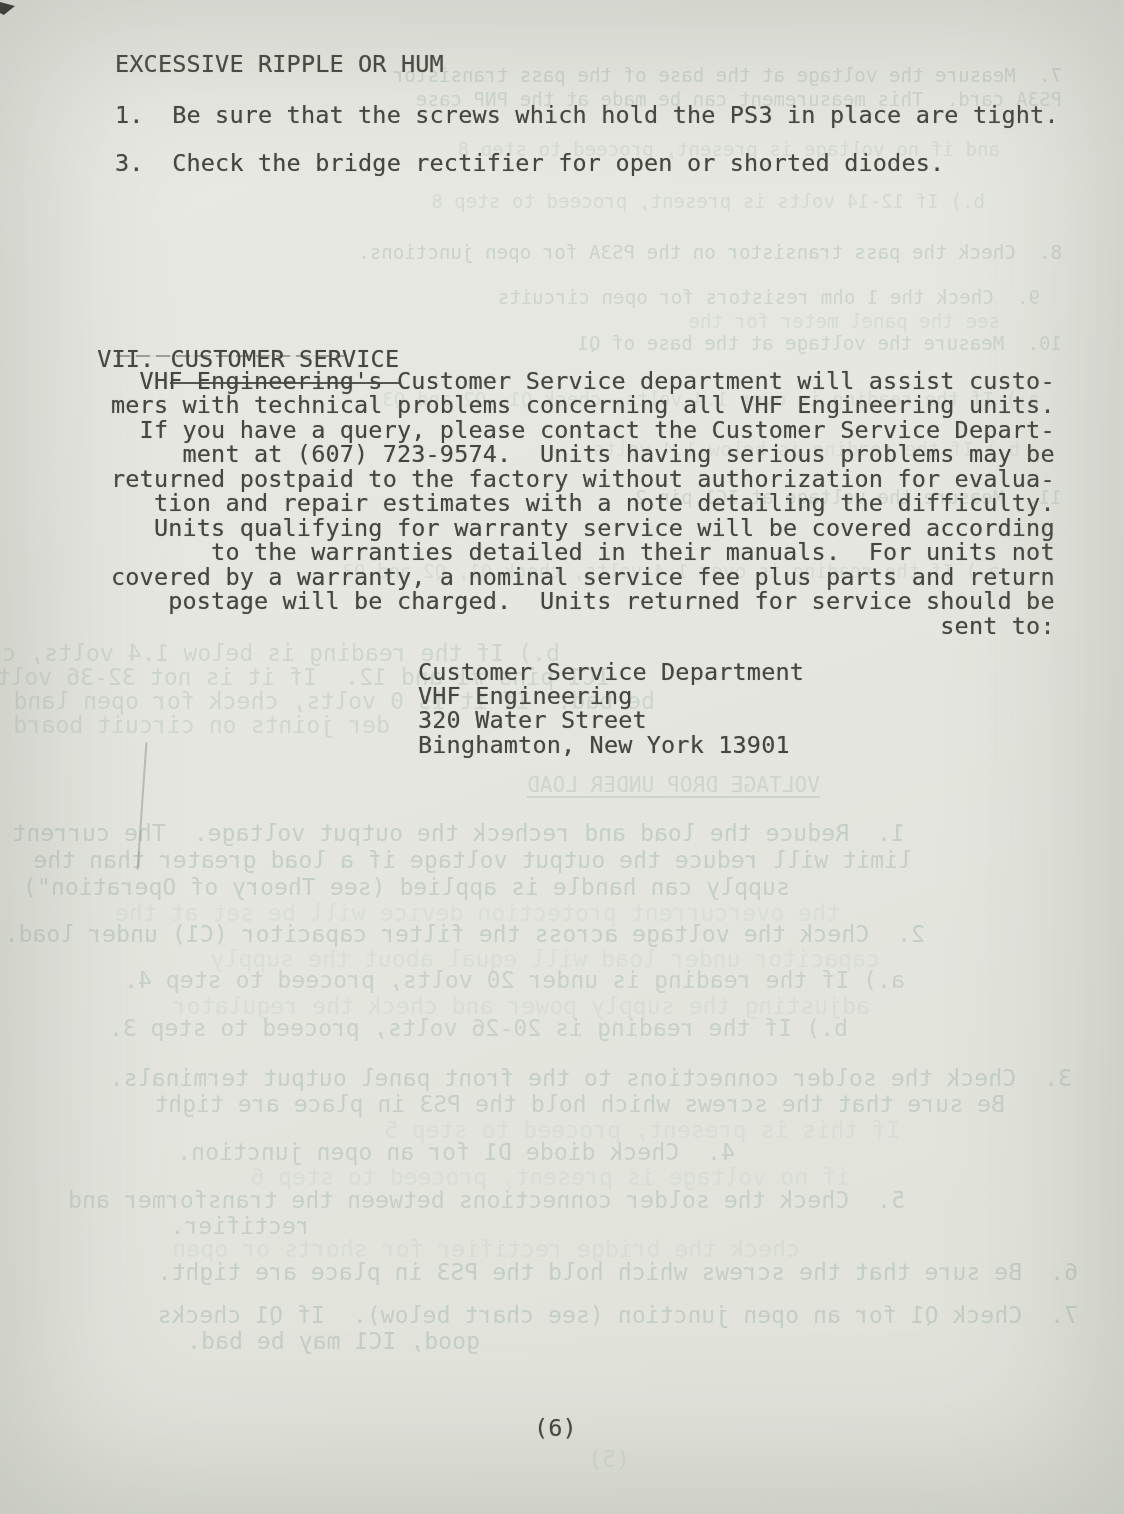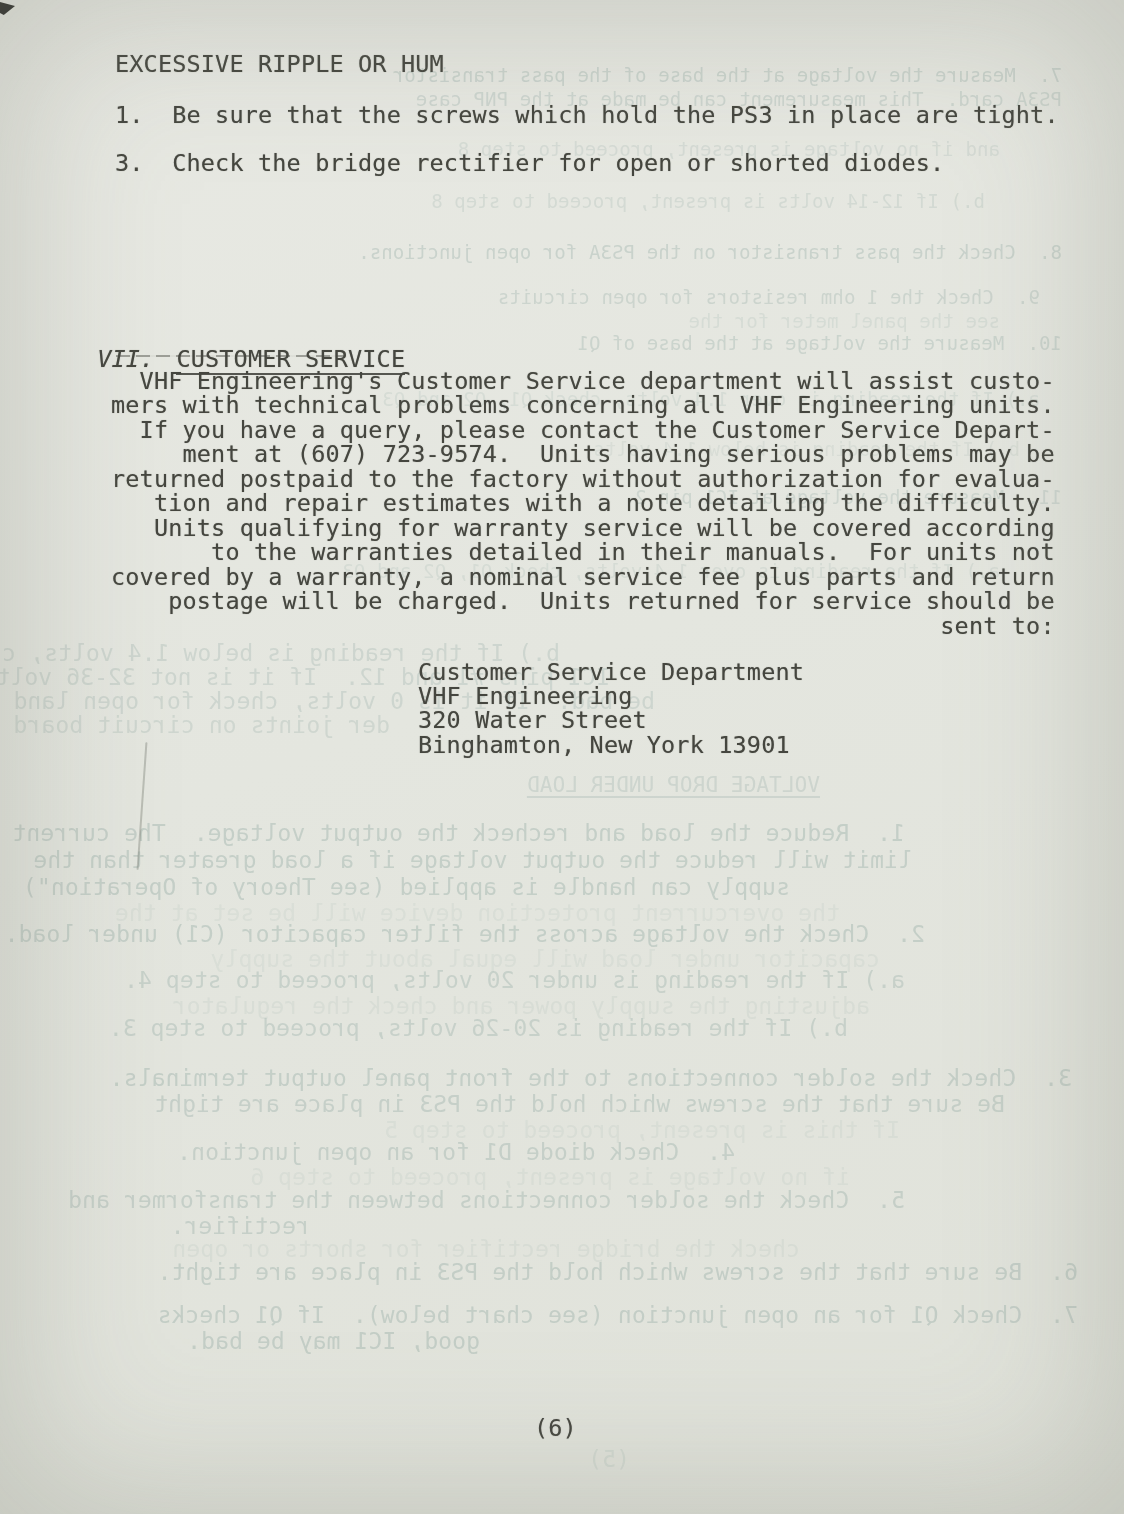--- a/index.html
+++ b/index.html
@@ -29,24 +29,24 @@
     line-height:24.6px;
     letter-spacing:0.15px;
     white-space:pre;
     text-shadow:0 0 1px rgba(69,70,64,0.45);
   }
   .heading-ripple{top:52px;left:115px;}
   .item-1{top:103px;left:115px;line-height:24.5px;}
   .item-2{top:151px;left:115px;line-height:24.5px;}
   .item-3{top:200px;left:115px;line-height:24.5px;}
   .section-heading{top:322px;left:40px;}
-  .section-heading .num{margin-right:22px;font-style:italic;}
+  .section-heading .num{margin-right:16px;}
   .section-heading .title{
     border-bottom:2px solid rgba(69,70,64,0.9);
-    padding-bottom:0;
+    padding-bottom:9px;
   }
   .underline-echo{
     position:absolute;top:355px;left:116px;width:228px;height:2px;
     background:repeating-linear-gradient(90deg,rgba(69,70,64,0.45) 0 14px,rgba(69,70,64,0.05) 14px 20px);
   }
   .service-paragraph{top:369px;left:111px;line-height:24.45px;text-align:right;}
   .address-block{top:660px;left:418px;line-height:24.2px;}
   .page-number{top:1416px;left:534px;}
   
   .ghost-layer{

